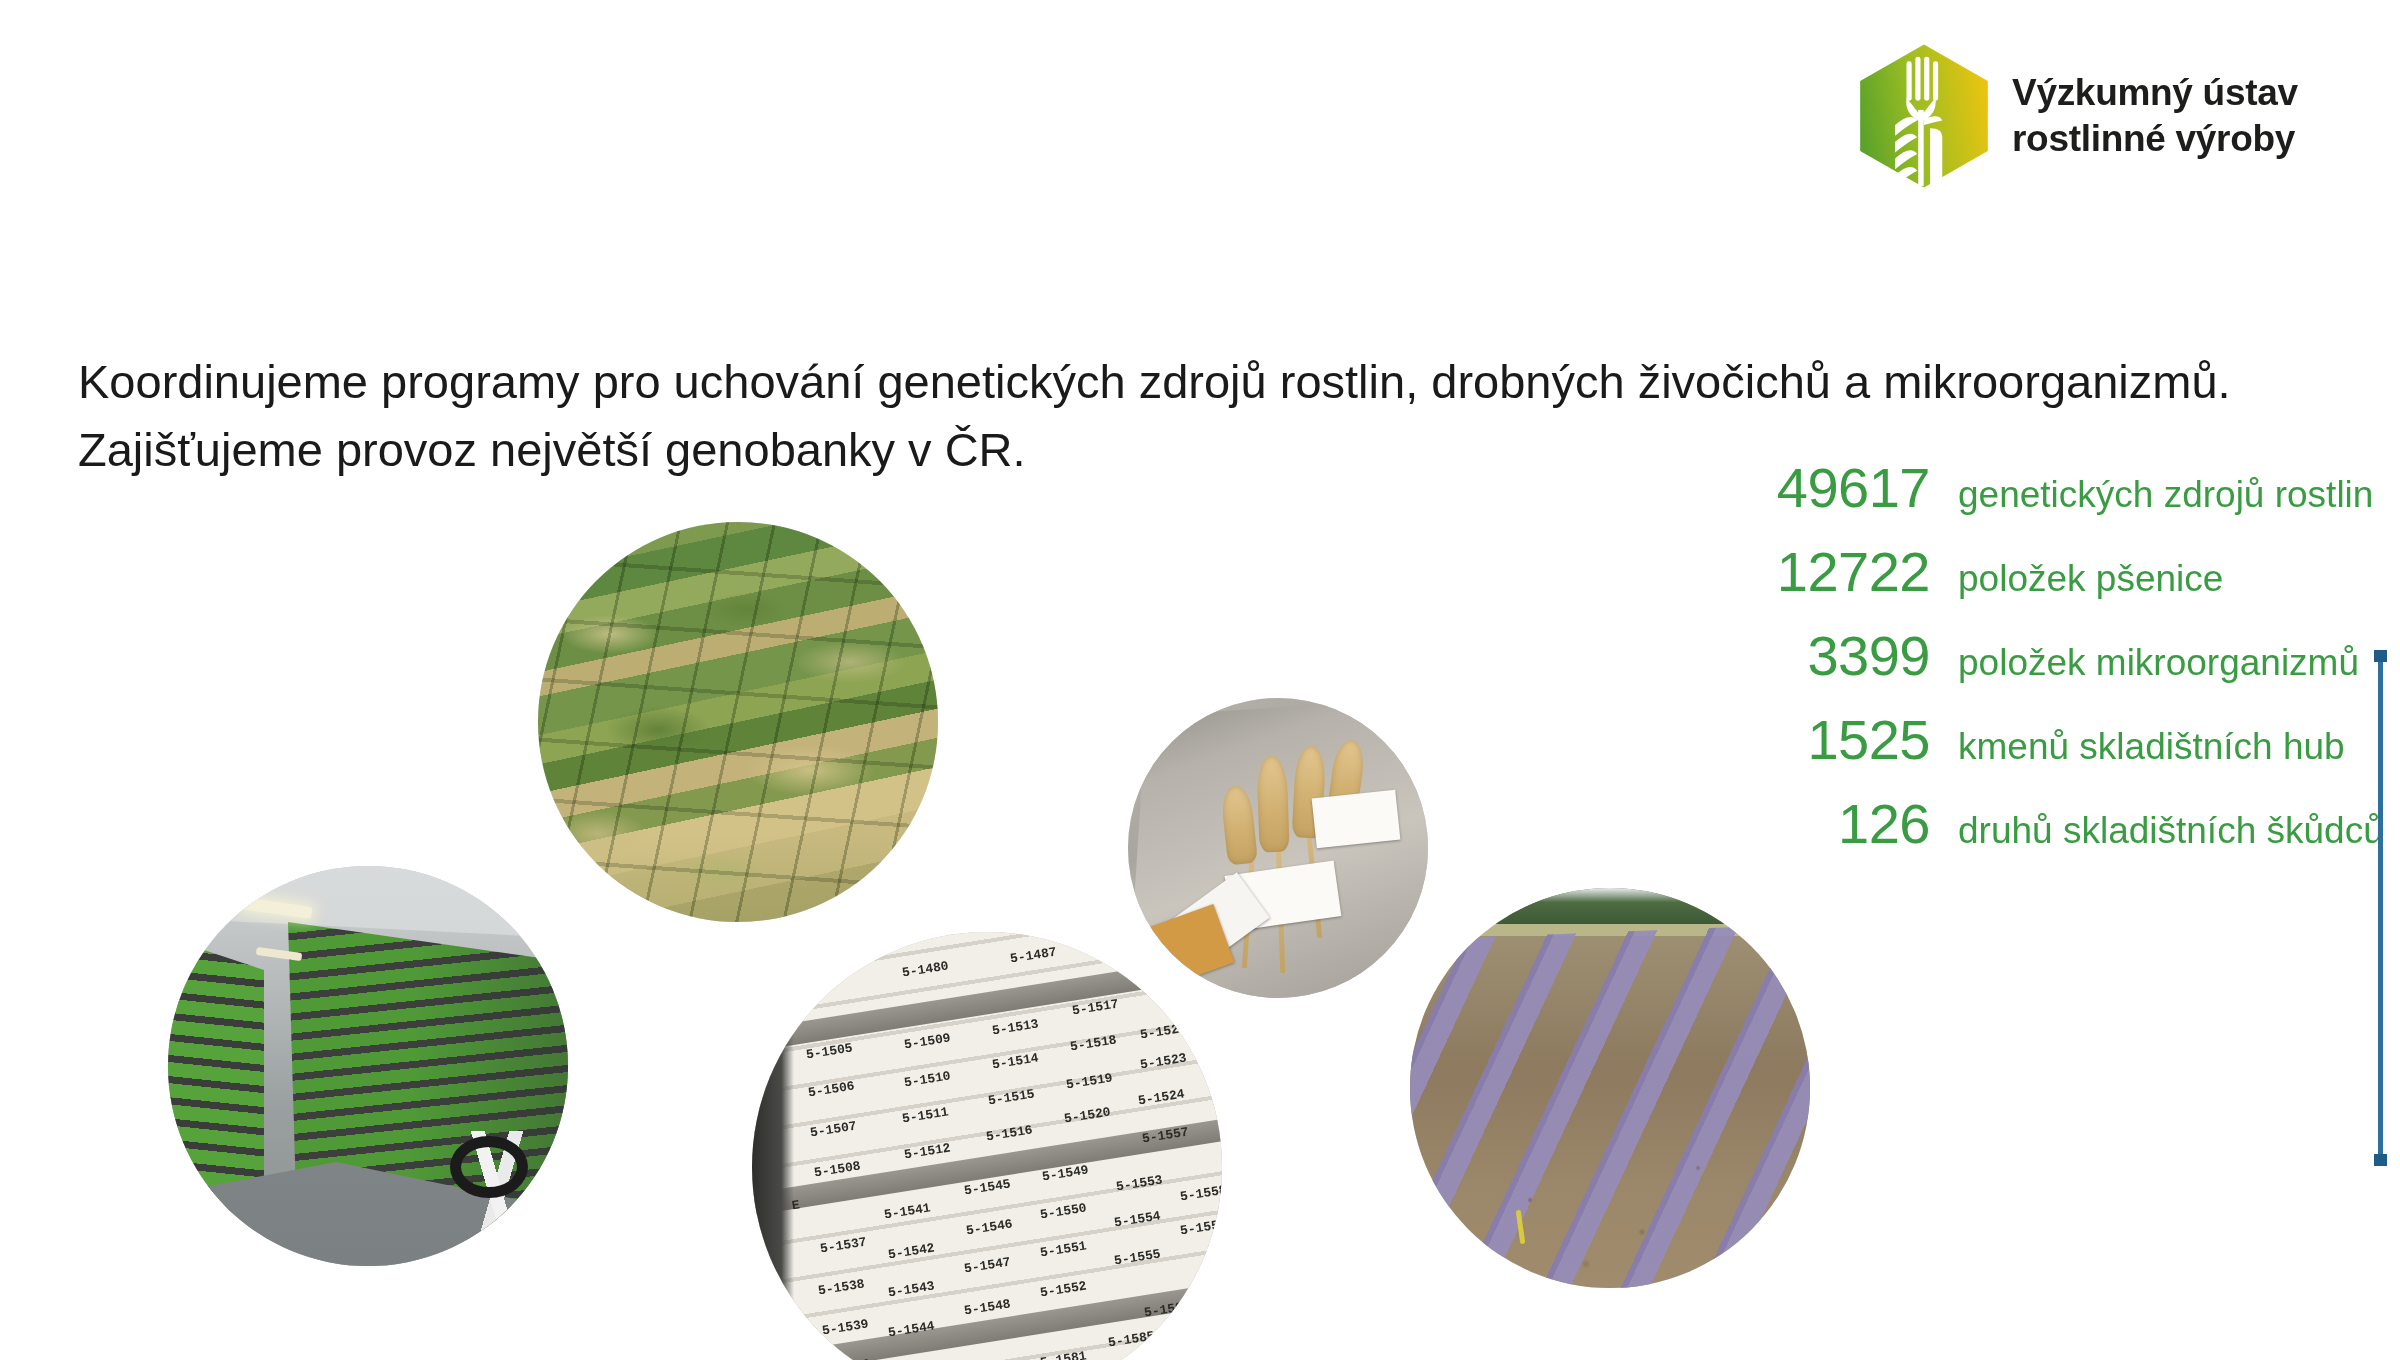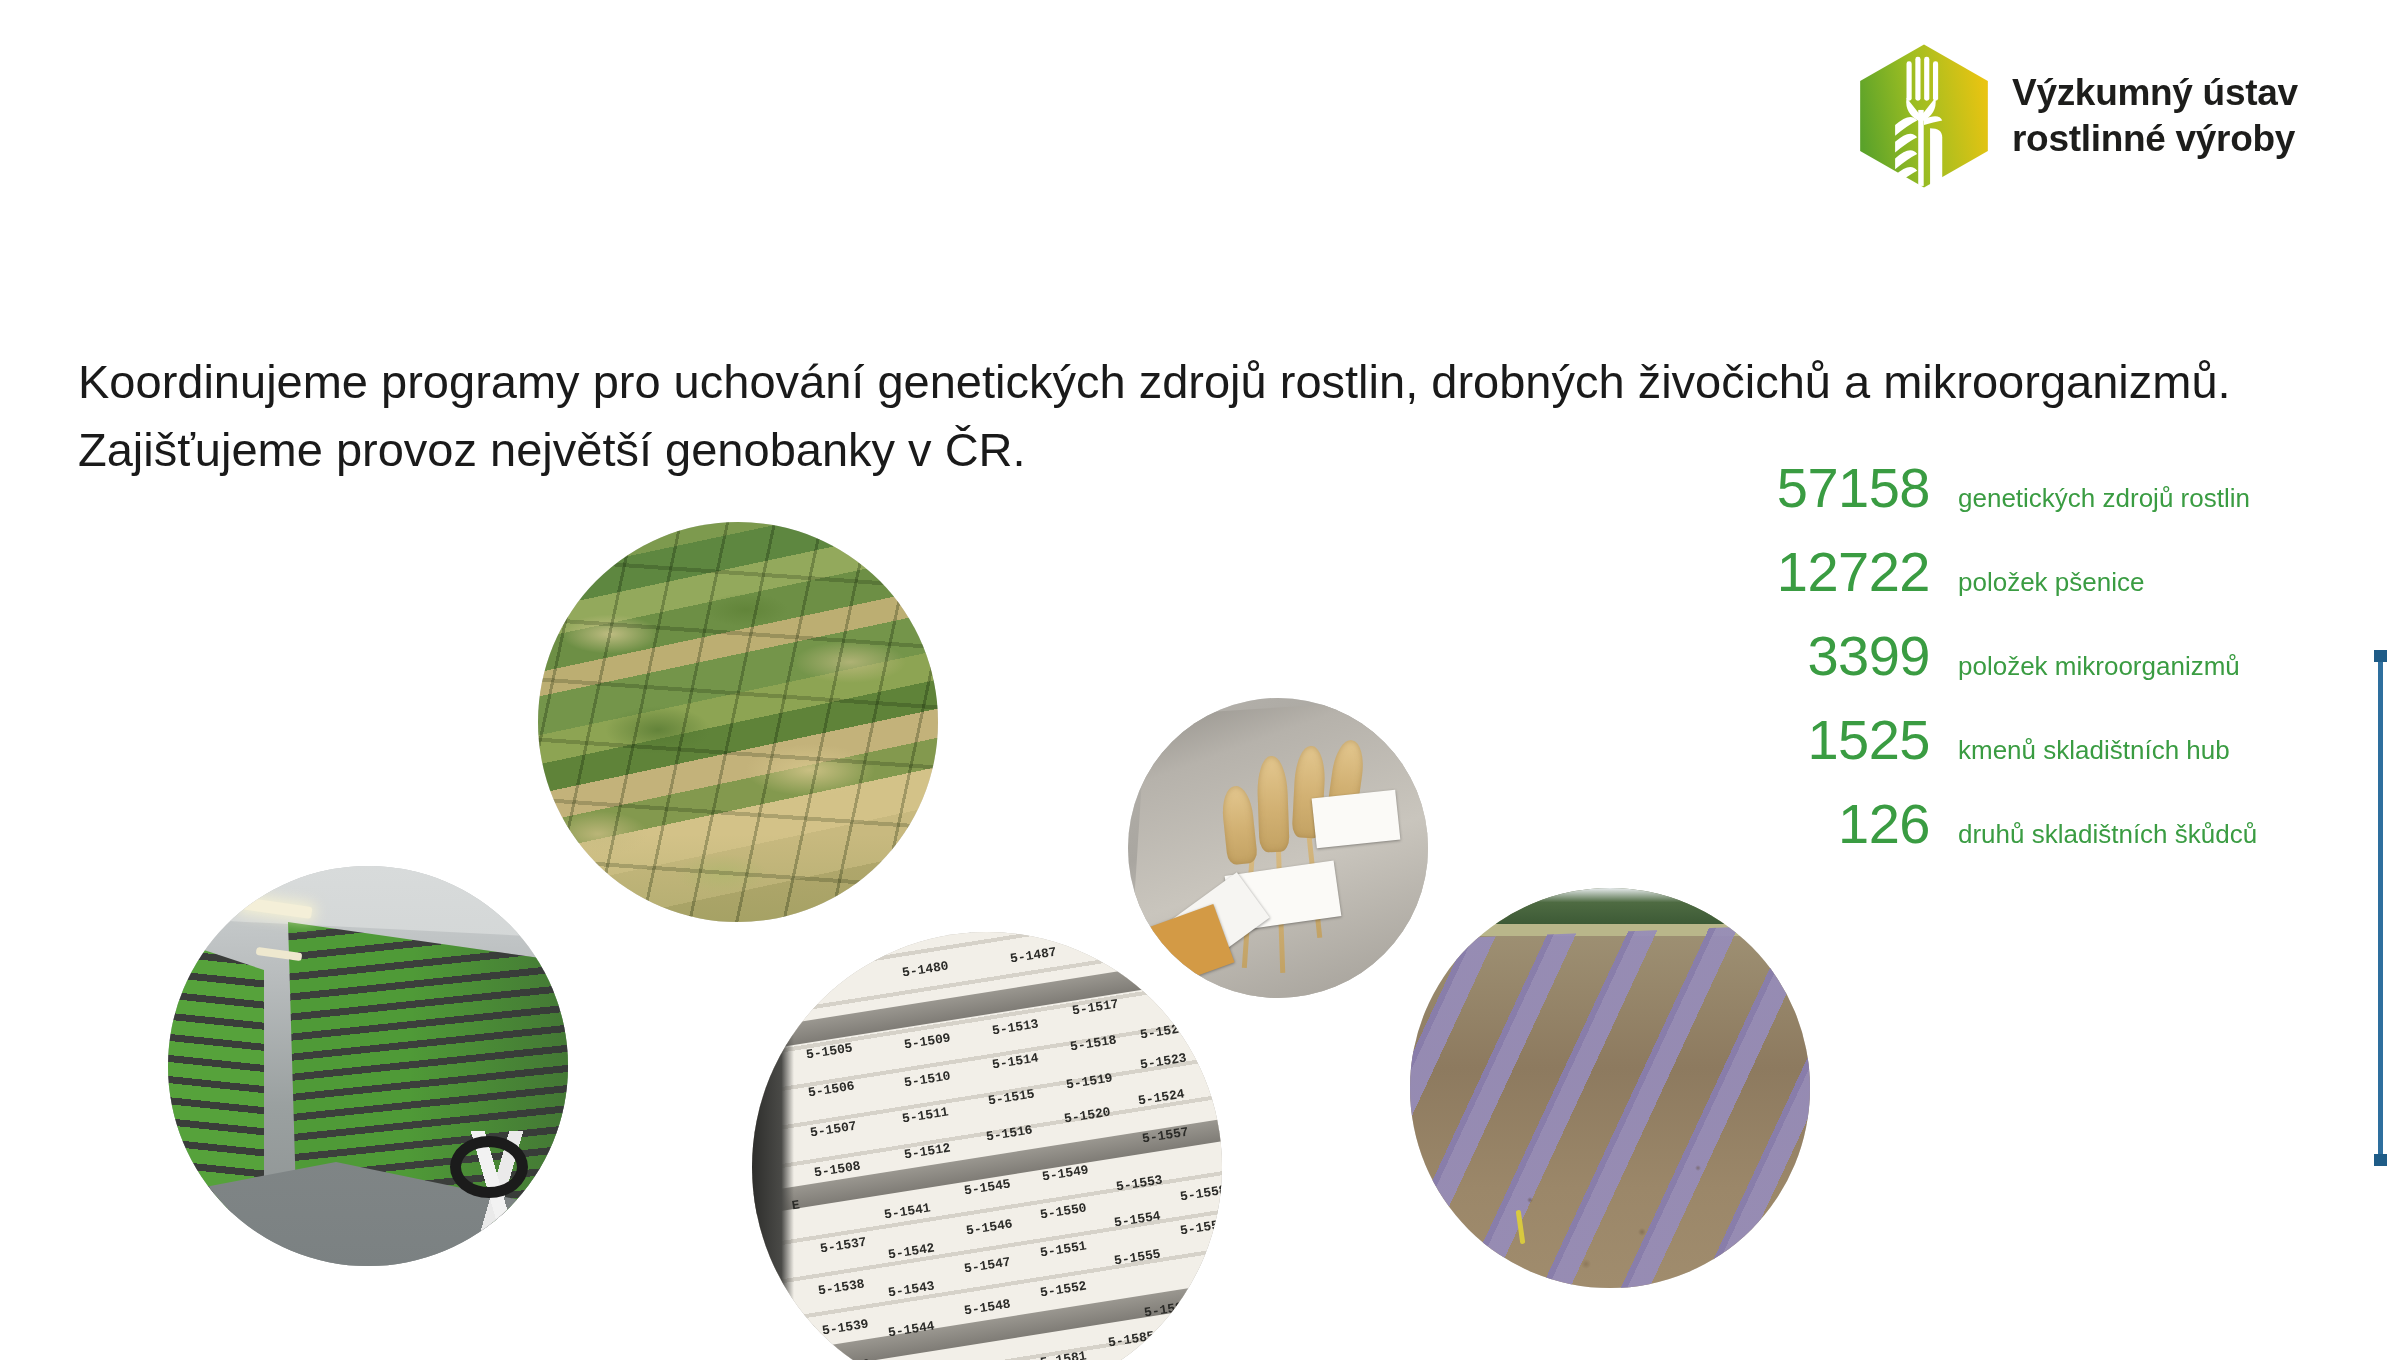--- a/index.html
+++ b/index.html
@@ -97,21 +97,21 @@
     font-size: 56px;
     font-weight: 400;
     text-align: right;
     width: 200px;
     flex: 0 0 200px;
     line-height: 1;
     letter-spacing: -0.5px;
   }
   .stat-label {
     color: #3a9c42;
-    font-size: 26px;
+    font-size: 37px;
     font-weight: 400;
     margin-left: 28px;
     line-height: 1;
     white-space: nowrap;
   }
 
   
   .right-bracket {
     position: absolute;
     left: 2378px;
@@ -392,21 +392,21 @@
       </svg>
     </div>
     <div class="logo-text">
       <div>Výzkumný ústav</div>
       <div>rostlinné výroby</div>
     </div>
   </div>
 
   <div class="stats">
     <div class="stat-row">
-      <div class="stat-value">57158</div>
+      <div class="stat-value">49617</div>
       <div class="stat-label">genetických zdrojů rostlin</div>
     </div>
     <div class="stat-row">
       <div class="stat-value">12722</div>
       <div class="stat-label">položek pšenice</div>
     </div>
     <div class="stat-row">
       <div class="stat-value">3399</div>
       <div class="stat-label">položek mikroorganizmů</div>
     </div>

